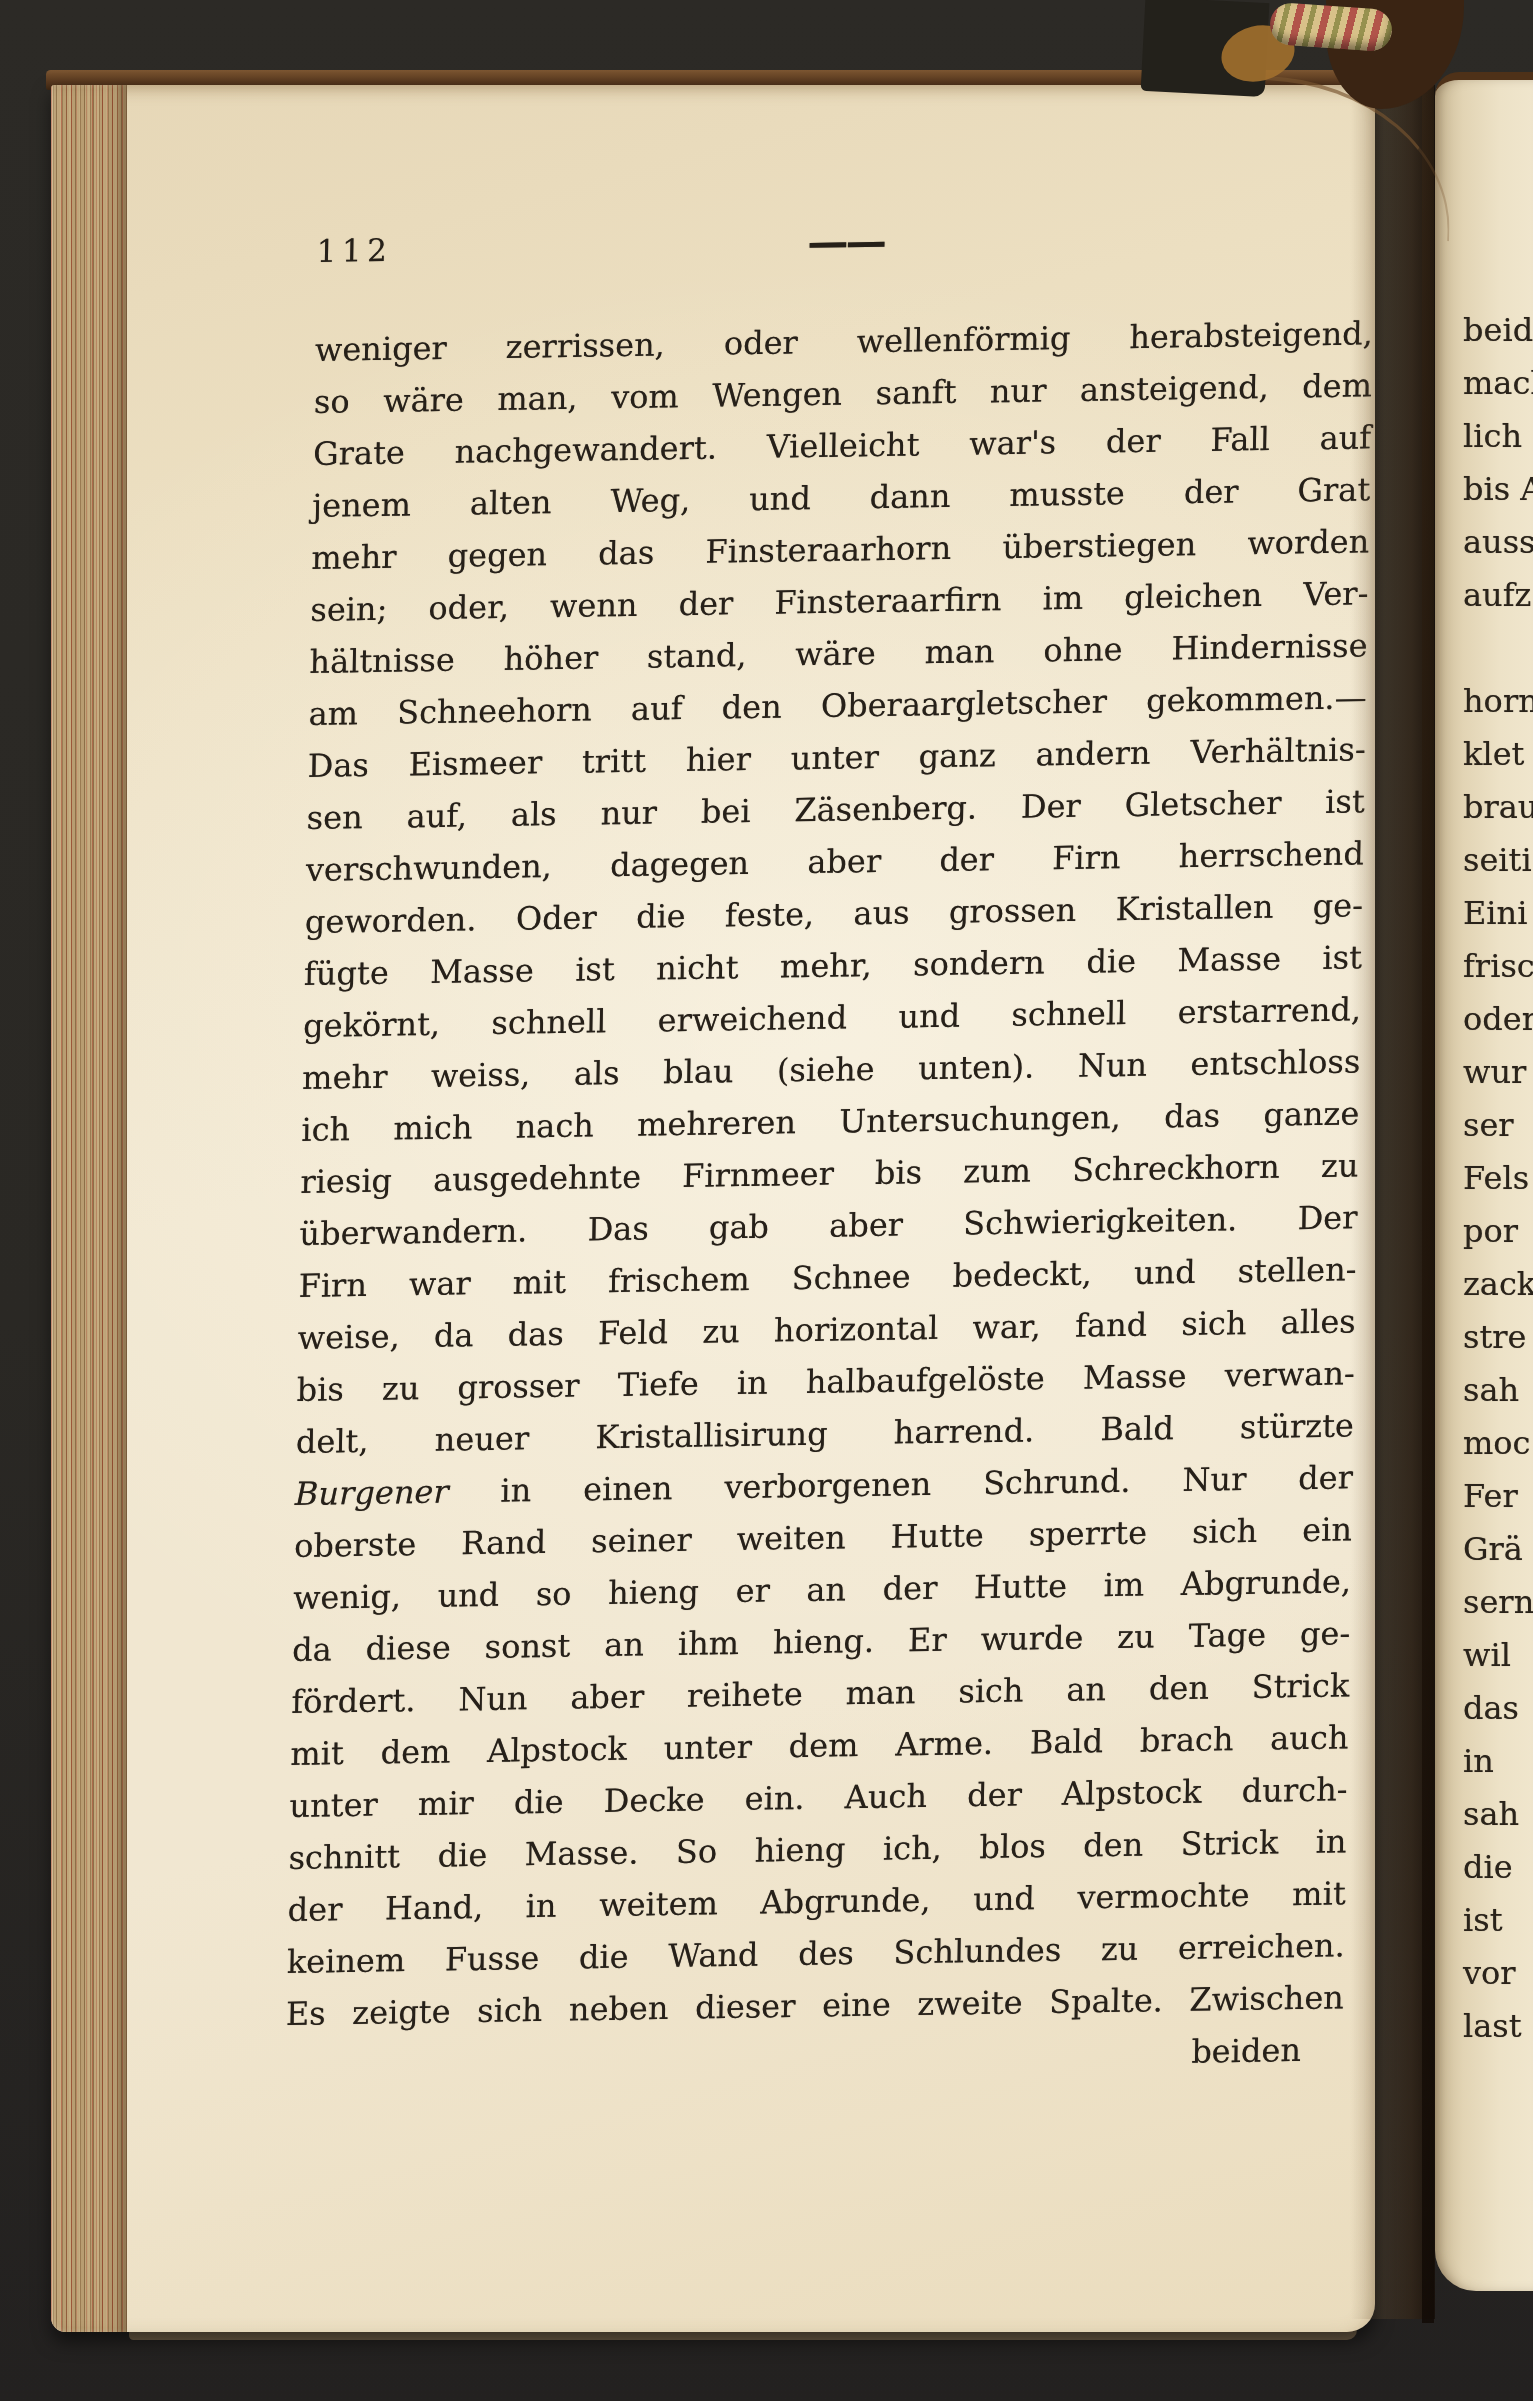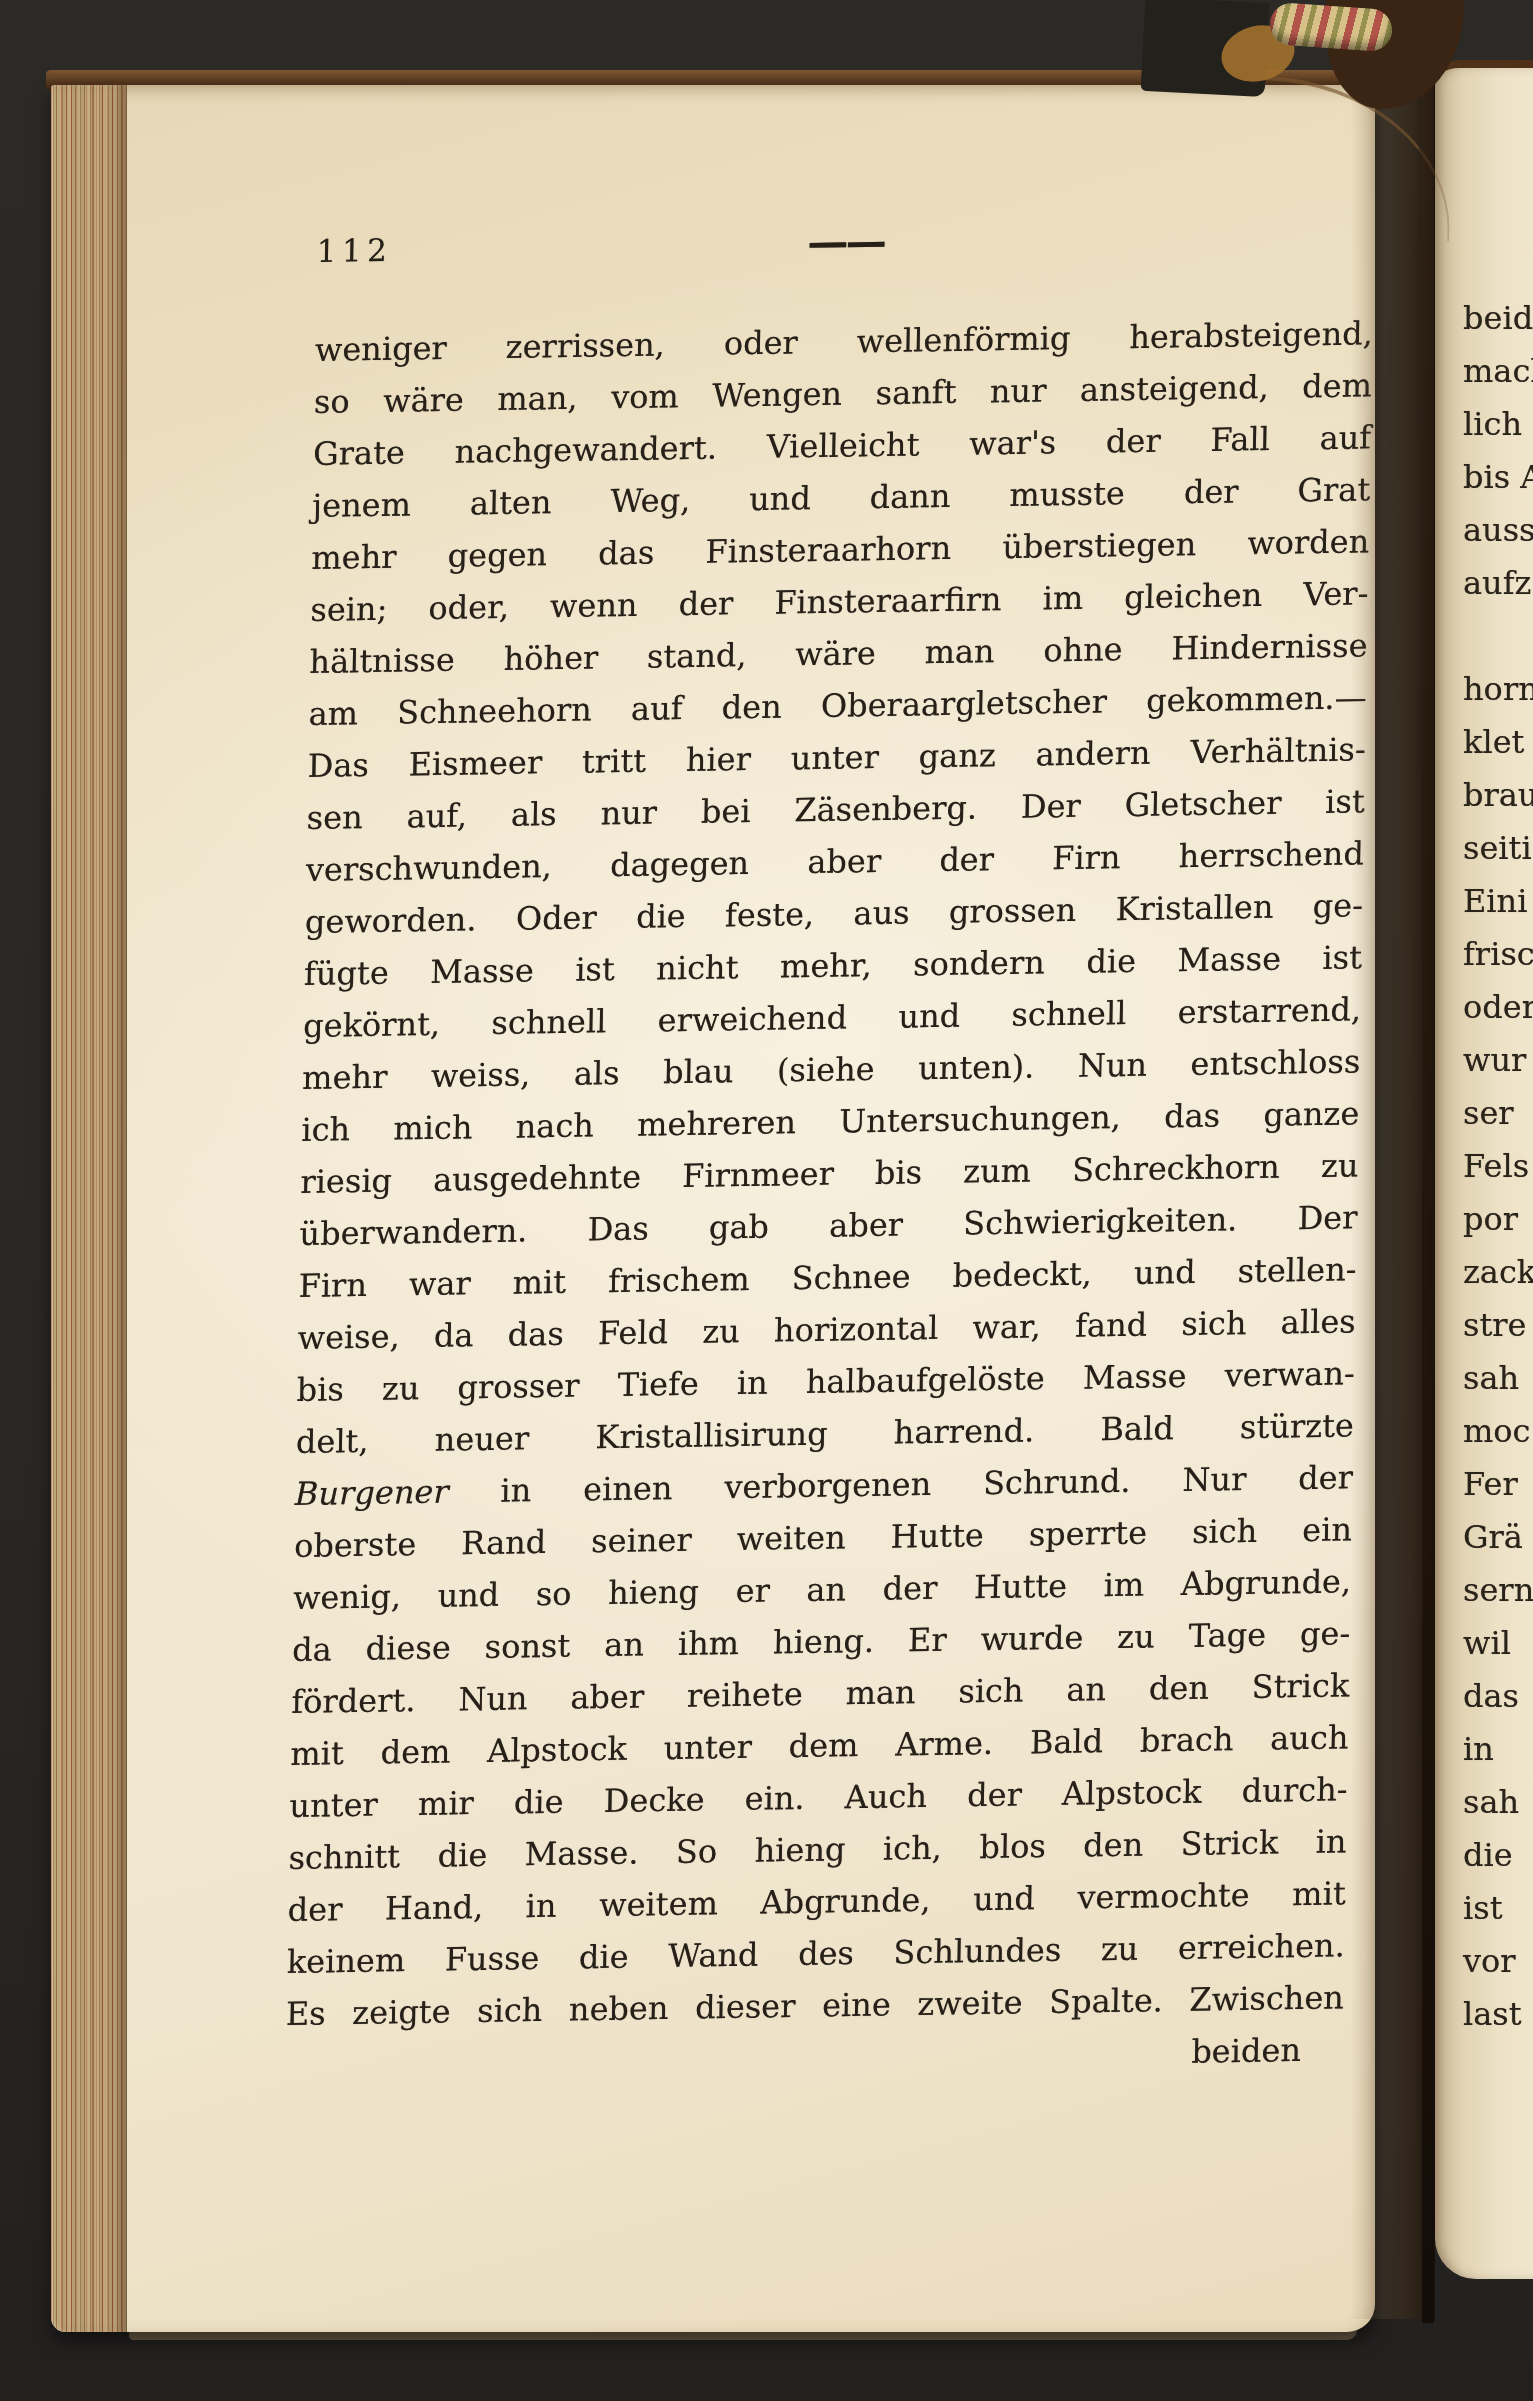--- a/index.html
+++ b/index.html
@@ -44,21 +44,21 @@
   .catchword-row{text-align:right;padding-right:42px;font-size:32px;line-height:52px;}
 
   
   .gutter{position:absolute;left:1350px;top:85px;width:85px;height:2234px;z-index:3;
          background:linear-gradient(90deg,rgba(105,82,52,0) 0%,rgba(105,82,52,.28) 40%,
                     rgba(58,40,22,.55) 72%,rgba(32,21,11,.78) 92%,rgba(20,12,6,.82) 100%);}
   .crease{position:absolute;left:1422px;top:83px;width:12px;height:2240px;z-index:3;
          background:linear-gradient(180deg,rgba(62,42,22,.35) 0%,rgba(36,23,11,.72) 40%,rgba(18,11,6,.88) 100%);}
 
   
-  .page-right{position:absolute;left:1435px;top:60px;width:99px;height:2211px;z-index:2;
+  .page-right{position:absolute;left:1435px;top:72px;width:99px;height:2211px;z-index:2;
          border-top:8.3px solid #4e3118;border-radius:24px 0 0 41px;
          background:linear-gradient(90deg,#c9b894 0,#e2d4b4 28px,#ede2c7 65px,#f0e6cd 100%);
          box-shadow:inset 7.4px 0 13px -5.5px rgba(70,48,25,.5);}
   .fragments{position:absolute;left:28px;top:224px;width:203px;
          color:#2a231a;text-shadow:0 0 0.7px rgba(38,32,25,.5);}
   .fline{font-size:32px;line-height:53px;height:53px;white-space:nowrap;}
 
   
   .charcoal-block{position:absolute;left:1143px;top:0;width:124px;height:94px;z-index:4;
          background:#23211b;transform:rotate(3deg);border-radius:0 0 11px 5.5px;}

